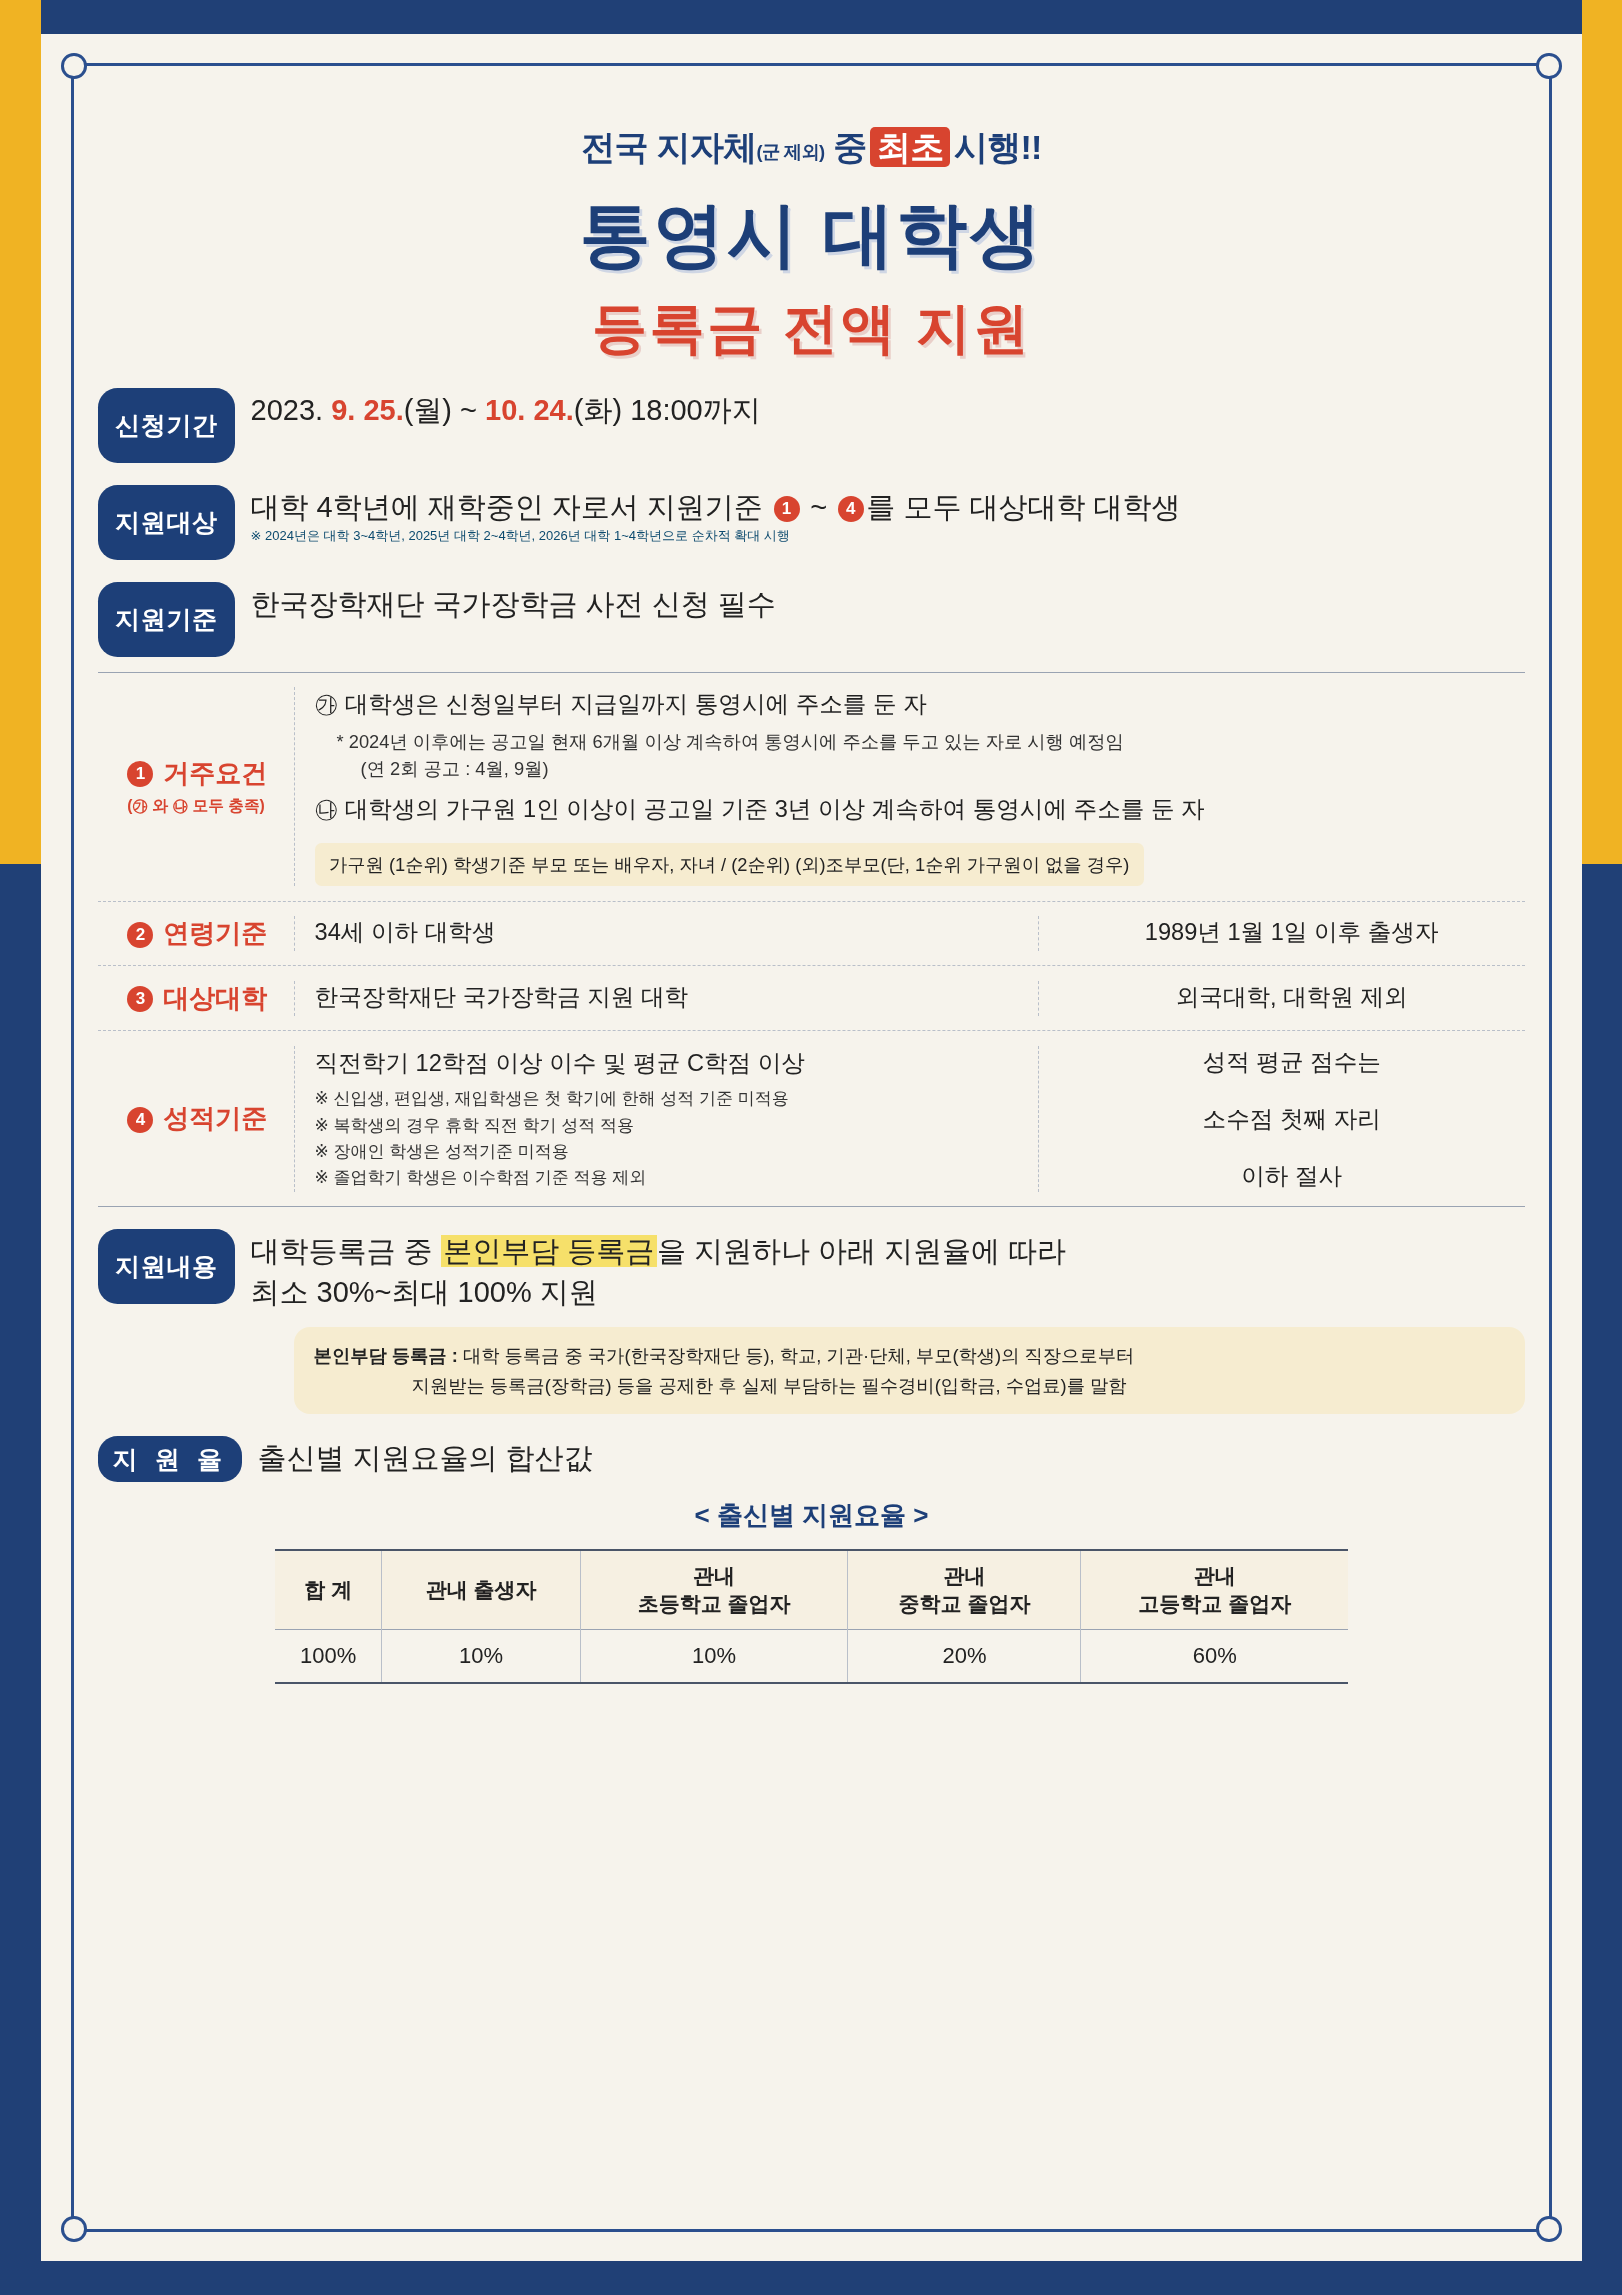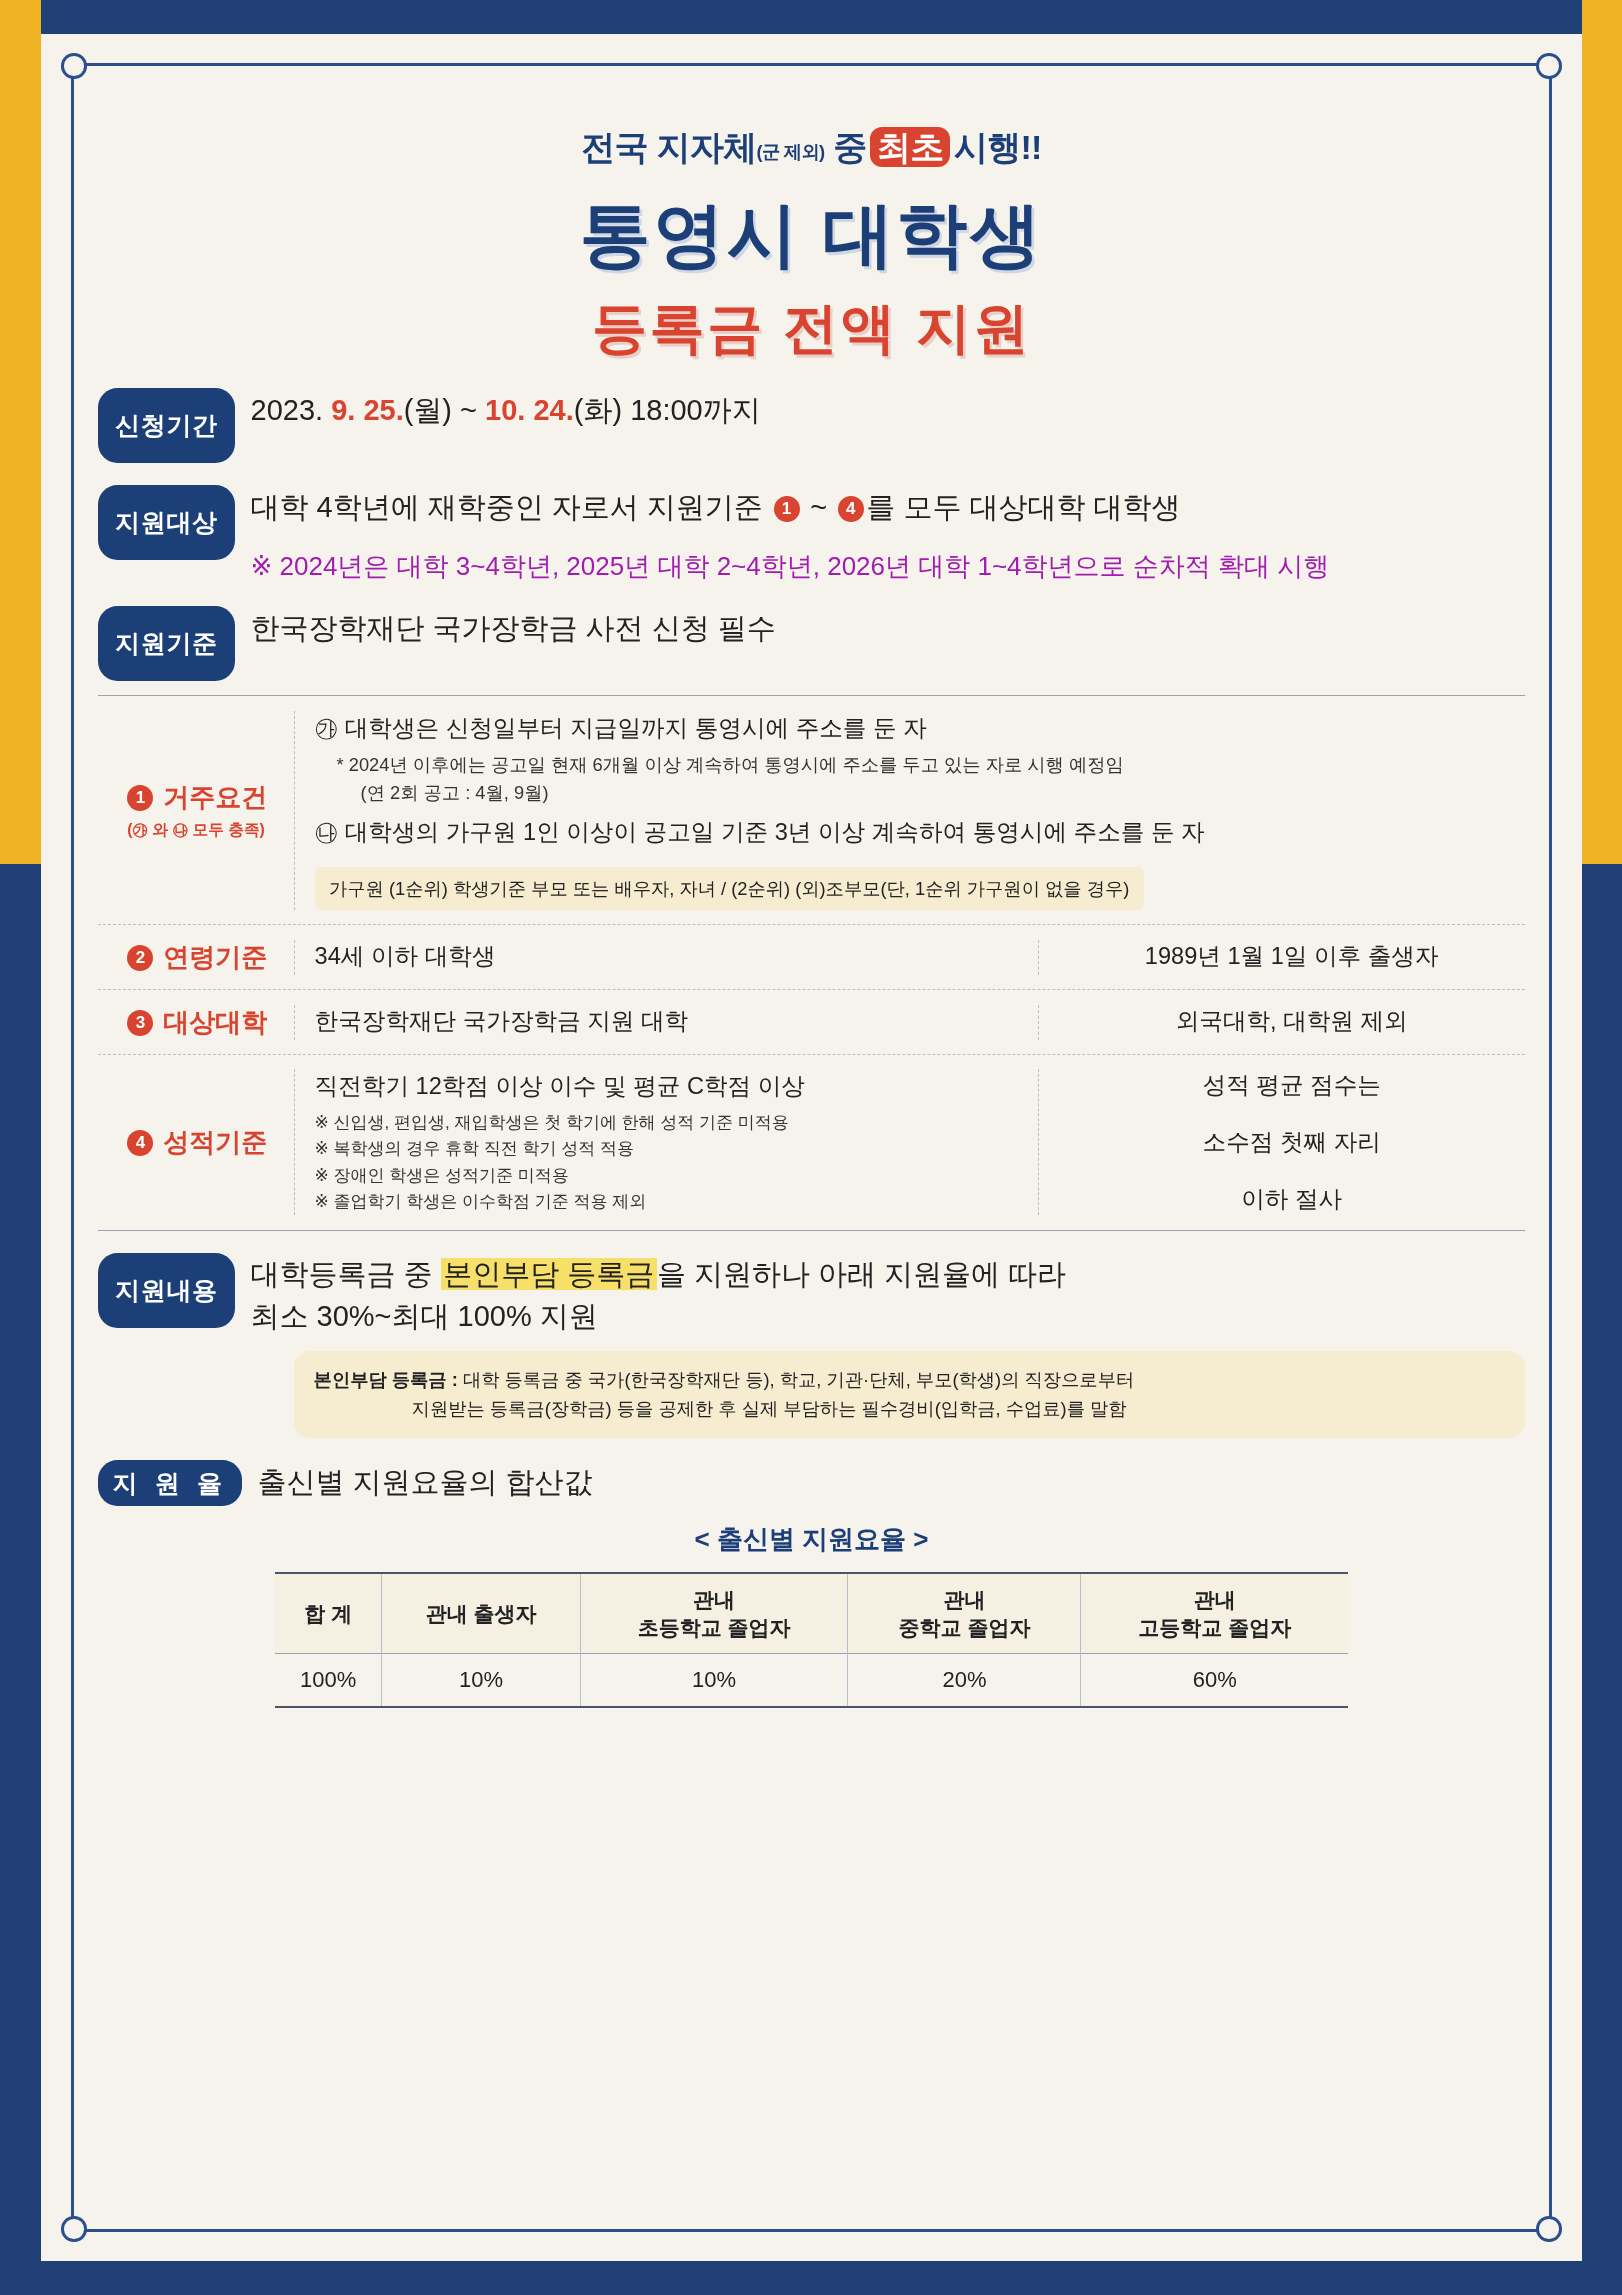--- a/index.html
+++ b/index.html
@@ -43,21 +43,21 @@
   }
 
   
   .kicker{
     text-align:center;margin-top:33px;
     font-size:34px;font-weight:bold;color:#1d3f78;letter-spacing:-0.7px;
     font-family:"Liberation Sans","DejaVu Sans",sans-serif;
   }
   .kicker .sub{font-size:18.3px;vertical-align:1.3px;}
   .kicker .hl{
-    background:#d8442f;color:#fff;padding:1.3px 6.5px;margin:0 3.9px;border-radius:12px;
+    background:#d8442f;color:#fff;padding:1.3px 6.5px;margin:0 3.9px;border-radius:5px;
   }
   .title1{
     text-align:center;margin-top:17px;
     font-size:71px;font-weight:bold;color:#1d3f78;letter-spacing:2.6px;
     text-shadow:2.6px 2.6px 0 #cfd6e4;
   }
   .title2{
     text-align:center;margin-top:9.2px;
     font-size:55px;font-weight:bold;color:#d8442f;letter-spacing:2.6px;
     text-shadow:2.6px 2.6px 0 #e9cfc9;
@@ -67,21 +67,21 @@
   .row{display:flex;align-items:flex-start;margin-top:22px;}
   .pill{
     flex:0 0 auto;
     background:#1d3f78;color:#fff;border-radius:19.6px;
     font-size:25px;font-weight:bold;padding:21px 17px;letter-spacing:0.7px;
     white-space:nowrap;margin-right:15.7px;
   }
   .pill.wide{letter-spacing:5.2px;padding:6.5px 14.4px;}
   .rowtext{font-size:29px;color:#222;line-height:1.35;padding-top:2.6px;}
   .rowtext .red{color:#d8442f;font-weight:bold;}
-  .note{font-size:26px;color:#a21caf;margin-top:22px;}
+  .note{font-size:13px;color:#0c4a6e;margin-top:0;}
   .circnum{
     display:inline-block;background:#d8442f;color:#fff;border-radius:50%;
     width:26px;height:26px;line-height:26px;text-align:center;font-size:17px;
     font-weight:bold;vertical-align:2.6px;margin:0 2.6px;
   }
 
   
   .crit{margin-top:14.4px;border-top:1.3px solid #9aa3b2;}
   .crit-row{display:flex;border-bottom:0.7px dashed #b9bfc9;padding:14.4px 0;}
   .crit-row:last-child{border-bottom:1.3px solid #9aa3b2;}

